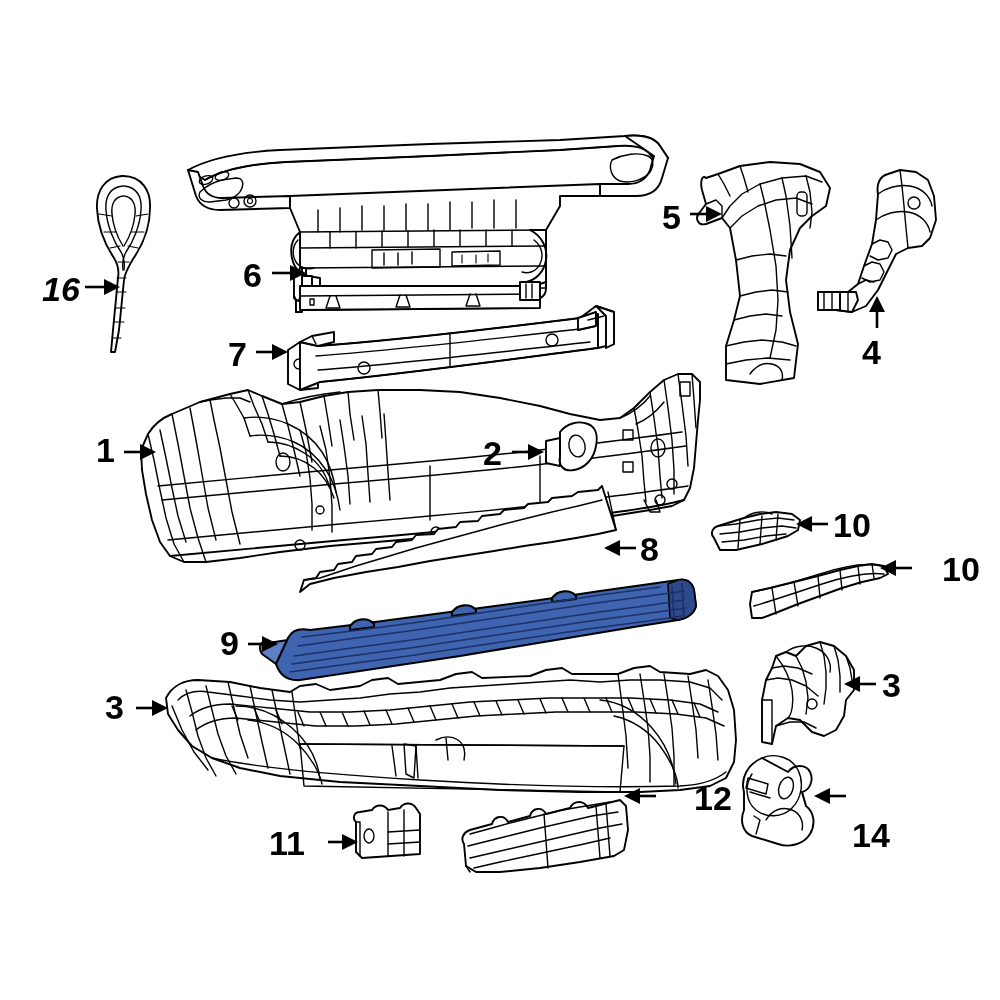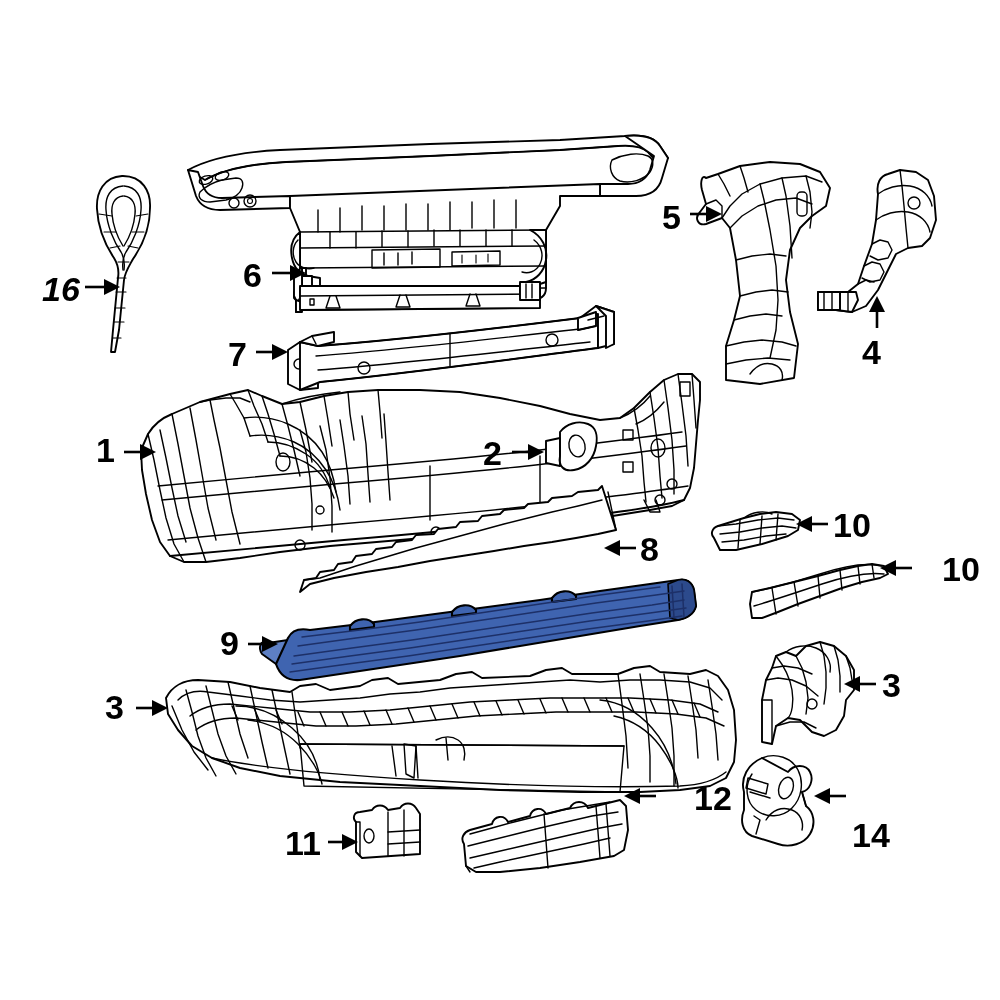--- a/index.html
+++ b/index.html
@@ -588,15 +588,15 @@
   <div class="callout-num" style="left:96px;  top:433px;">1</div>
   <div class="callout-num" style="left:483px; top:436px;">2</div>
   <div class="callout-num" style="left:640px; top:532px;">8</div>
   <div class="callout-num" style="left:833px; top:508px;">10</div>
   <div class="callout-num" style="left:920px; top:552px;margin-left:22px;">10</div>
   <div class="callout-num" style="left:220px; top:626px;">9</div>
   <div class="callout-num" style="left:882px; top:668px;">3</div>
   <div class="callout-num" style="left:105px; top:690px;">3</div>
   <div class="callout-num" style="left:662px; top:781px;margin-left:32px;">12</div>
   <div class="callout-num" style="left:852px; top:818px;">14</div>
-  <div class="callout-num" style="left:285px; top:826px;text-align:center;">11</div>
+  <div class="callout-num" style="left:269px; top:826px;text-align:center;">11</div>
 
 </div>
 
 </body></html>

